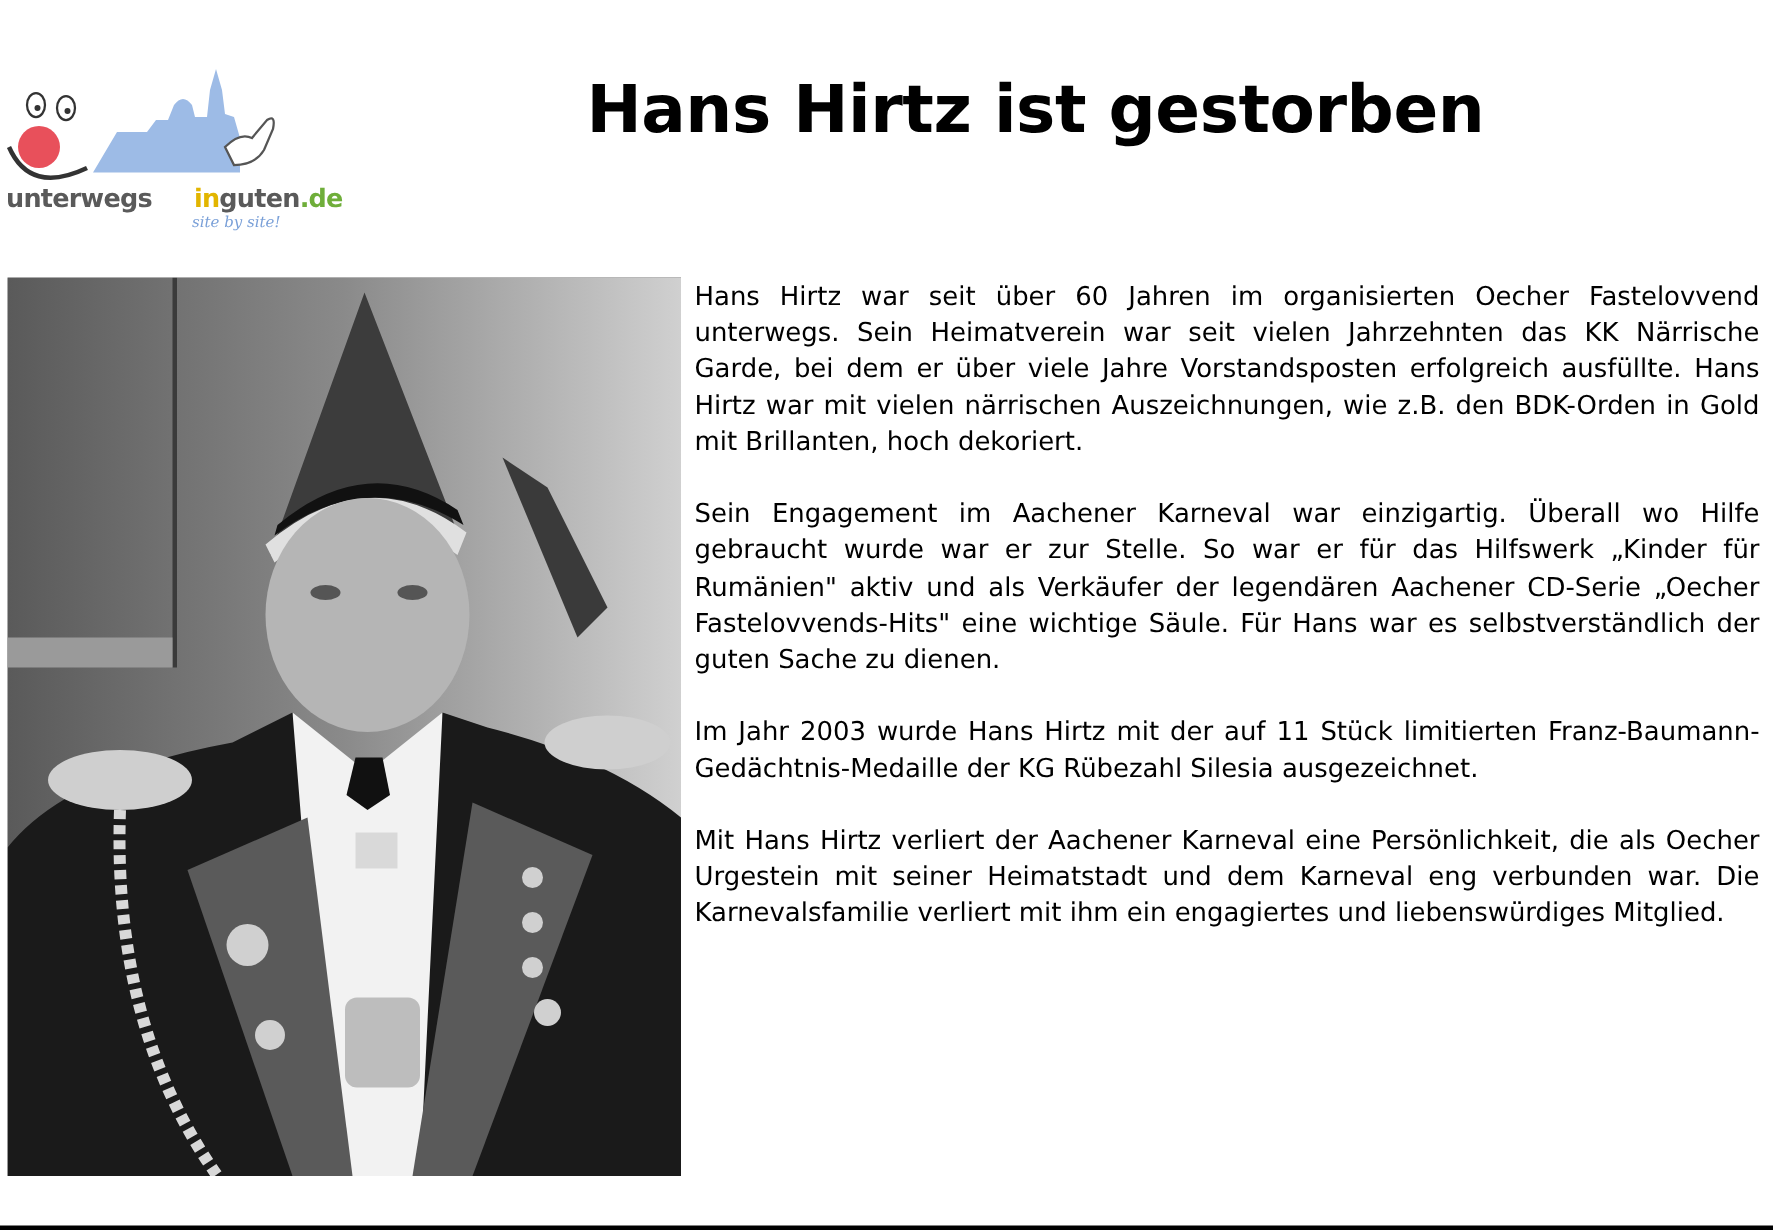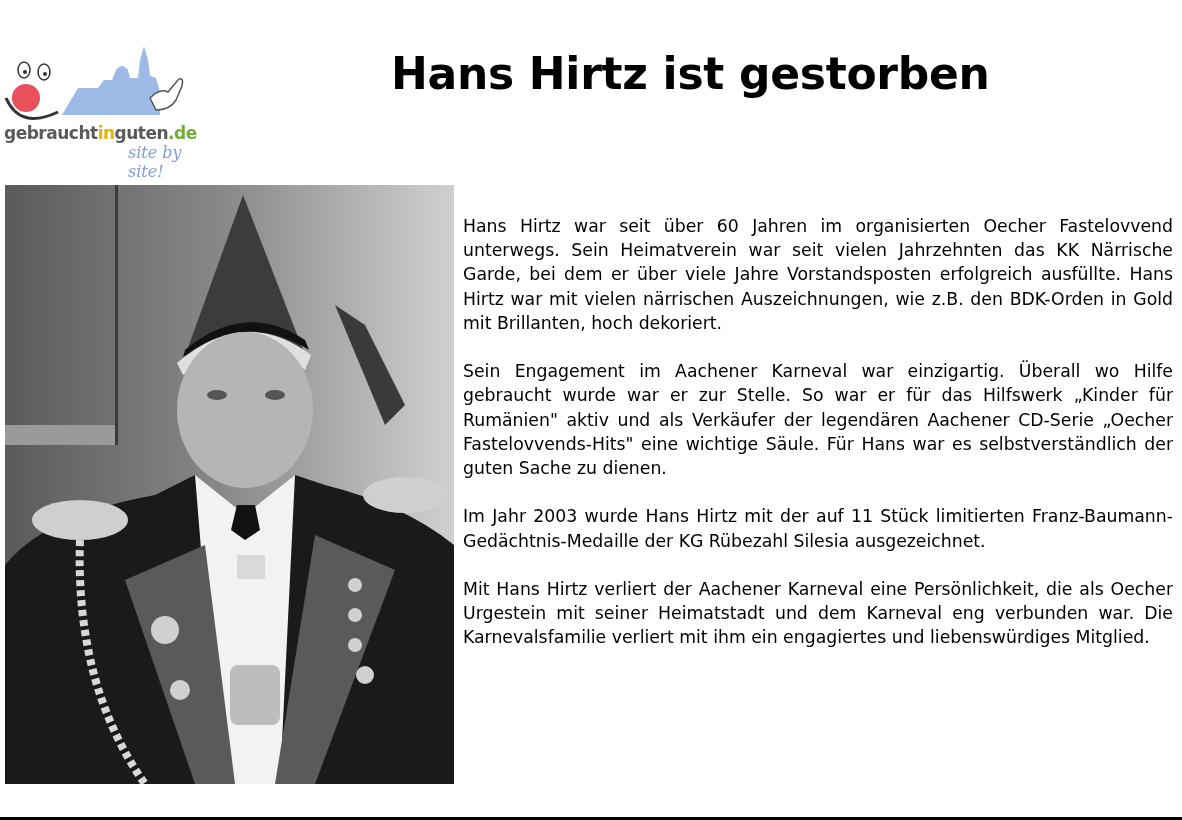--- a/index.html
+++ b/index.html
@@ -1,30 +1,30 @@
 <!DOCTYPE html>
 <html><head>
 <meta charset="utf-8">
 <style>
   html, body { margin:0; padding:0; background:#ffffff; }
   body { width:1182px; height:820px; position:relative; overflow:hidden;
          font-family:"DejaVu Sans", sans-serif; color:#000; }
   .logo { position:absolute; left:0; top:40px; width:210px; height:125px; }
   .logo-text { position:absolute; left:4px; top:83px; font-family:"DejaVu Sans", sans-serif;
                font-size:17px; font-weight:bold; letter-spacing:-0.5px; color:#5a5a5a; }
-  .logo-text .in { color:#e2b500; }
+  .logo-text .in { color:#e2b500;margin-left:28px; }
   .logo-text .de { color:#6fae3a; }
   .logo-tag { position:absolute; left:128px; top:103px; font-family:"DejaVu Serif", serif;
-              font-style:italic; font-size:16px; color:#7aa0d8; }
+              font-style:italic; font-size:10px; color:#7aa0d8; }
   h1 { position:absolute; left:391px; top:46px; margin:0; font-size:44px; font-weight:bold;
        letter-spacing:-0.3px; line-height:56px; white-space:nowrap;
        font-family:"DejaVu Sans", sans-serif; }
   .photo { position:absolute; left:5px; top:185px; width:449px; height:599px; overflow:hidden;
            background:#6e6e6e; }
-  .article { position:absolute; left:463px; top:214px; width:710px; font-size:17.3px;
+  .article { position:absolute; left:463px; top:186px; width:710px; font-size:17.3px;
              line-height:24.2px; text-align:justify; }
   .article p { margin:0 0 24.2px 0; }
   .signoff { position:absolute; right:2px; top:820px; font-family:Liberation Serif, serif;
              font-weight:bold; font-size:15px;text-align:right; }
   .rule { position:absolute; left:0; top:817px; width:1182px; height:3px; background:#000; }
 </style>
 </head>
 <body>
 
 <div class="logo">
@@ -36,21 +36,21 @@
     <ellipse cx="44" cy="32" rx="6" ry="8" fill="#fff" stroke="#333" stroke-width="1.5"></ellipse>
     <circle cx="25" cy="32" r="2" fill="#333"></circle>
     <circle cx="45" cy="34" r="2" fill="#333"></circle>
 
     <circle cx="26" cy="58" r="14" fill="#e8505b"></circle>
 
     <path d="M6 58 Q20 90 58 72" fill="none" stroke="#333" stroke-width="3"></path>
 
     <path d="M150 58 Q160 48 168 52 L178 40 Q184 36 182 46 L176 60 Q170 70 156 70 Z" fill="#fff" stroke="#555" stroke-width="1.5"></path>
   </svg>
-  <div class="logo-text"><span>gebraucht</span><span class="in">in</span><span>guten</span><span class="de">.de</span></div>
+  <div class="logo-text"><span>unterwegs</span><span class="in">in</span><span>guten</span><span class="de">.de</span></div>
   <div class="logo-tag">site by site!</div>
 </div>
 
 <h1>Hans Hirtz ist gestorben</h1>
 
 <div class="photo" title="Schwarz-weiß Porträt von Hans Hirtz in Garde-Uniform mit Narrenkappe und Orden">
   <svg width="449" height="599" viewBox="0 0 449 599">
     <defs>
       <linearGradient id="bg" x1="0" y1="0" x2="1" y2="0">
         <stop offset="0" stop-color="#5a5a5a"></stop>

